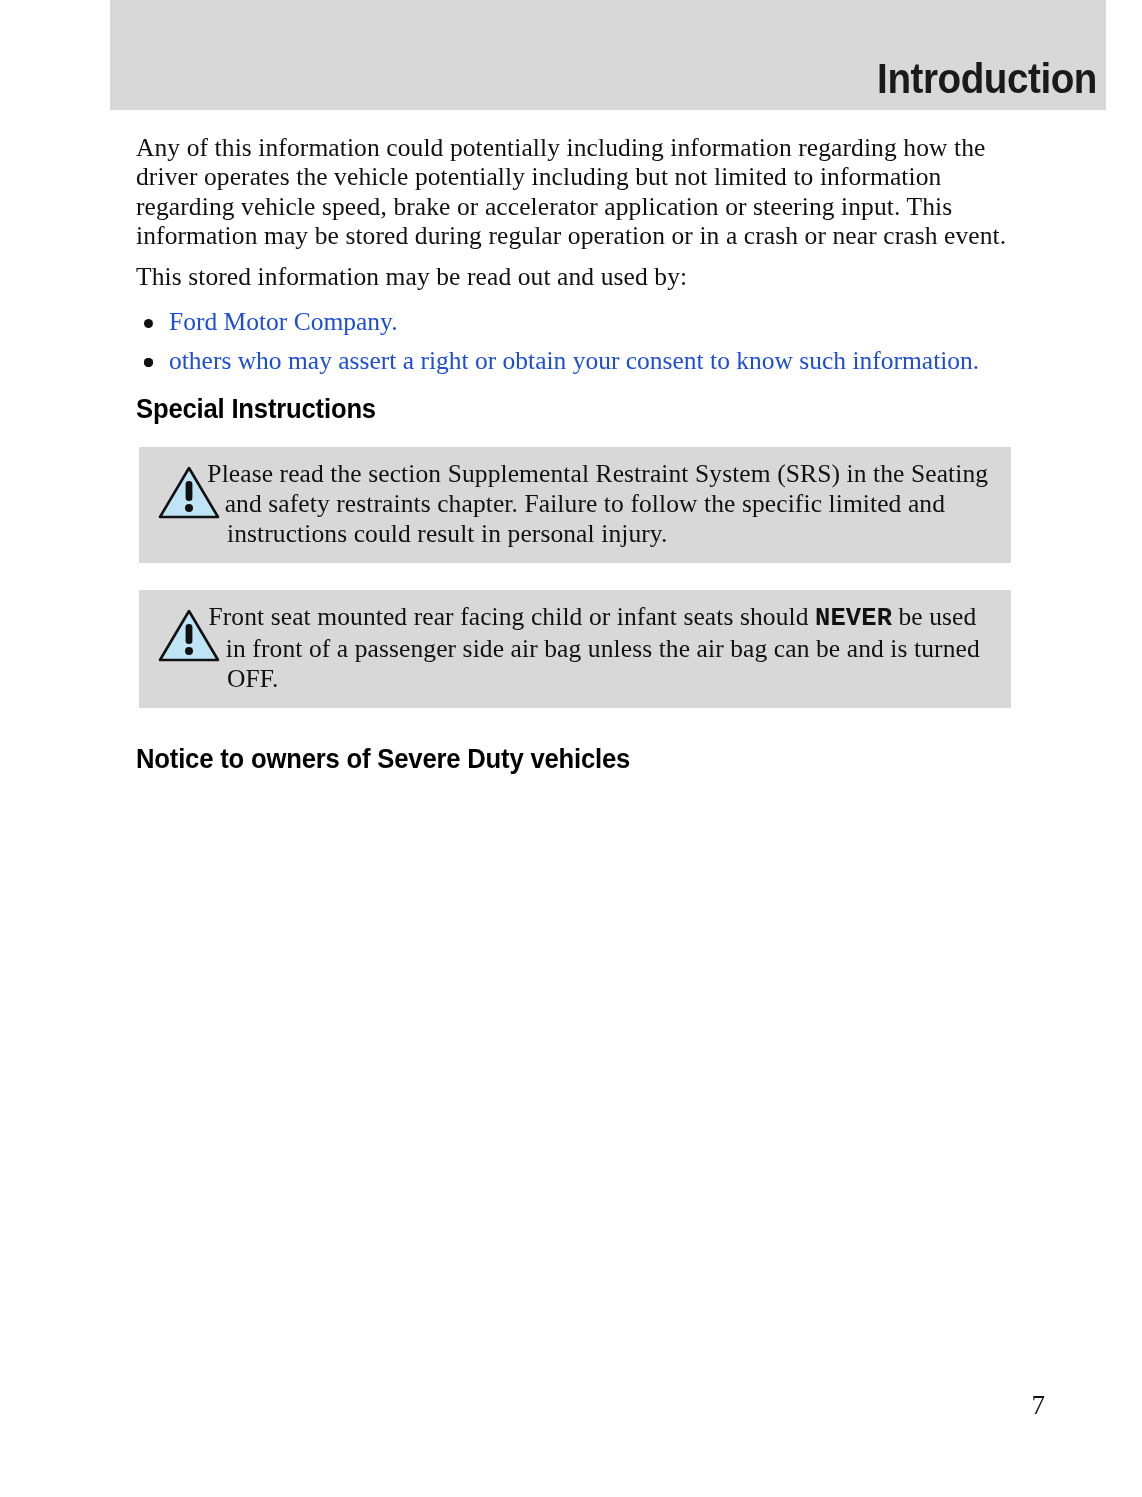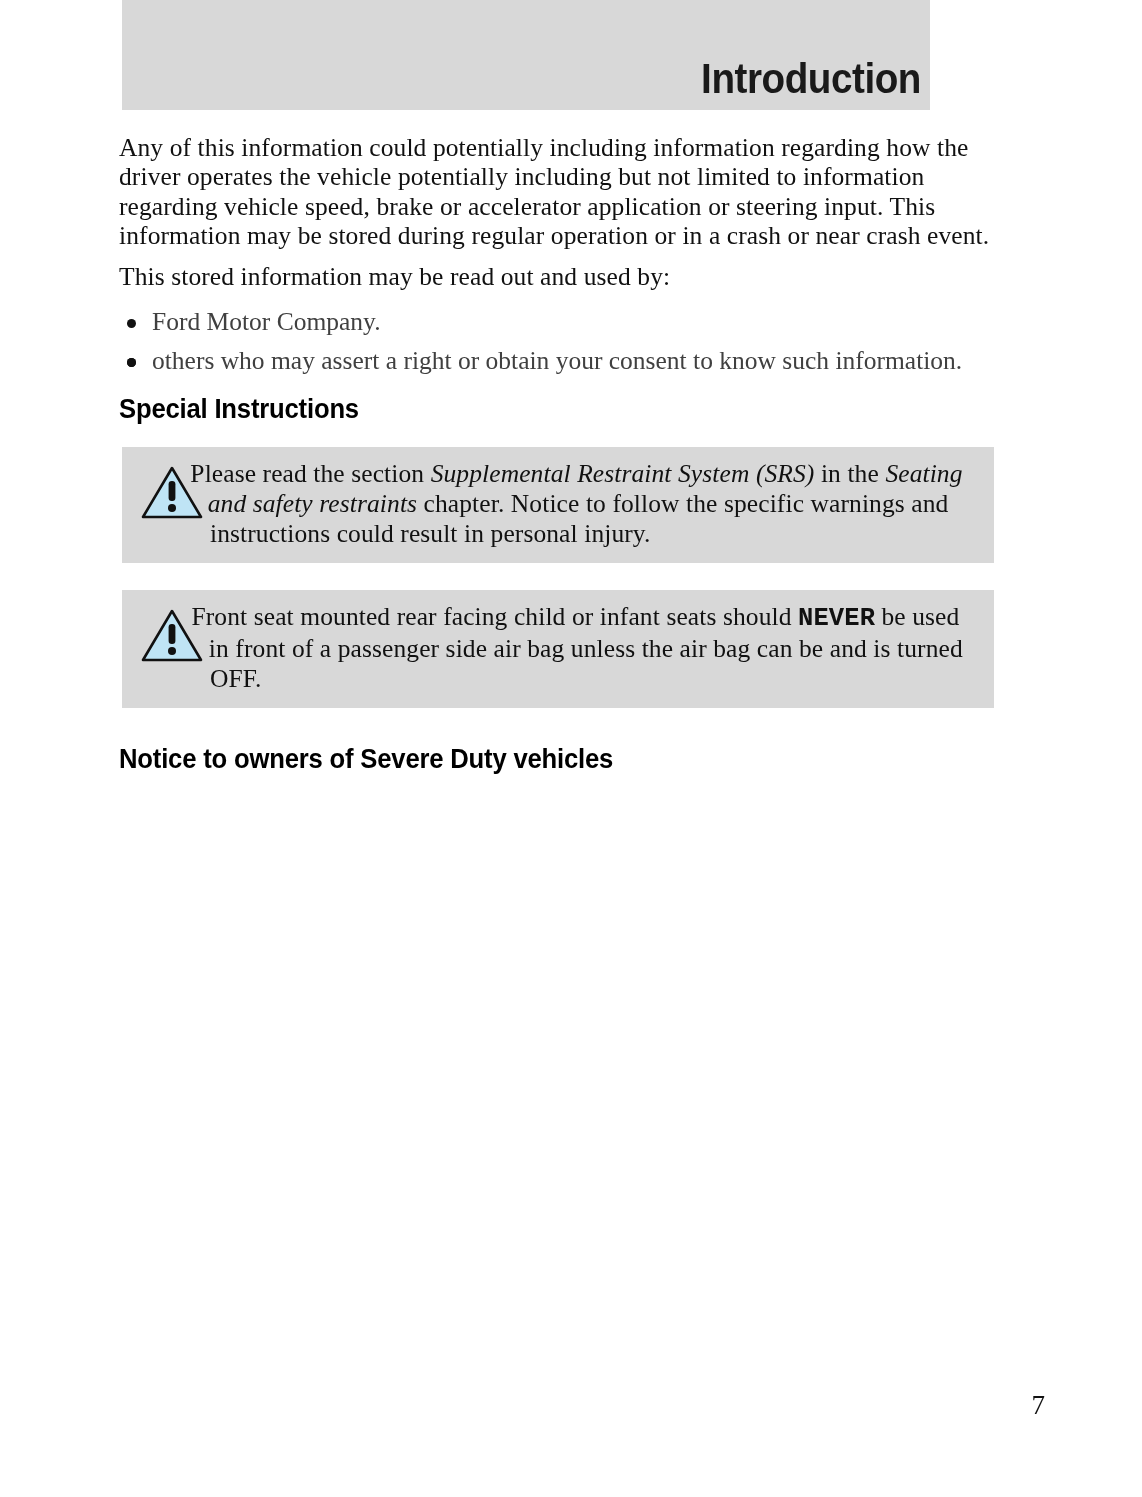--- a/index.html
+++ b/index.html
@@ -20,23 +20,23 @@
   .page {
     position: relative;
     width: 1142px;
     height: 1497px;
     background: #ffffff;
   }
 
   
   .header-band {
     position: absolute;
-    left: 122px;
+    left: 110px;
     top: 0px;
-    width: 808px;
+    width: 996px;
     height: 110px;
     background: #d8d8d8;
   }
   .header-title {
     position: absolute;
     right: 9px;
     bottom: 8px;
     font-family: "Liberation Sans Narrow", "Liberation Sans", "DejaVu Sans", sans-serif;
     font-weight: bold;
     font-size: 42px;
@@ -44,21 +44,21 @@
     letter-spacing: -0.5px;
     color: #1a1a1a;
     transform: scaleX(0.92);
     transform-origin: right bottom;
     white-space: nowrap;
   }
 
   
   .content {
     position: absolute;
-    left: 119px;
+    left: 136px;
     top: 133px;
     width: 896px;
   }
 
   p.body-text {
     margin: 0 0 11px 0;
     font-size: 25.5px;
     line-height: 29.4px;
     font-family: "Liberation Serif", "DejaVu Serif", serif;
     color: #111111;
@@ -74,21 +74,21 @@
     margin: 0 0 6px 0;
     padding: 0;
     list-style: none;
   }
   ul.bullet-list li {
     position: relative;
     margin: 0 0 10px 0;
     padding-left: 33px;
     font-size: 25.5px;
     line-height: 29.4px;
-    color: #404040;
+    color: #1d4ed8;
   }
   ul.bullet-list li .bullet-dot {
     position: absolute;
     left: 8px;
     top: 12px;
     width: 9px;
     height: 9px;
     background: #111111;
     border-radius: 50%;
   }
@@ -133,21 +133,20 @@
     width: 64px;
     height: 56px;
   }
   .warning-text {
     font-size: 25.5px;
     line-height: 30px;
     color: #111111;
     letter-spacing: 0.1px;
   }
   .warning-text .ital {
-    font-style: italic;
   }
   .warning-text .strong {
     font-weight: bold;
     font-family: Liberation Mono, monospace;
   }
 
   
   .page-number {
     position: absolute;
     right: 97px;
@@ -192,21 +191,21 @@
 
     <div class="warning-box">
       <span class="warning-icon">
         <svg viewBox="0 0 64 56" xmlns="http://www.w3.org/2000/svg">
           <polygon points="32,3 61,52 3,52" fill="#bfe4f5" stroke="#111111" stroke-width="2.6" stroke-linejoin="round"></polygon>
           <rect x="28.6" y="16" width="6.8" height="20" rx="3.2" fill="#111111"></rect>
           <circle cx="32" cy="43" r="4" fill="#111111"></circle>
         </svg>
       </span>
       <div class="warning-text">
-        <span>Please read the section </span><span class="ital">Supplemental Restraint System (SRS)</span><span> in the </span><span class="ital">Seating and safety restraints</span><span> chapter. Notice to follow the specific warnings and instructions could result in personal injury.</span>
+        <span>Please read the section </span><span class="ital">Supplemental Restraint System (SRS)</span><span> in the </span><span class="ital">Seating and safety restraints</span><span> chapter. Failure to follow the specific limited and instructions could result in personal injury.</span>
       </div>
     </div>
 
     <div class="warning-box second">
       <span class="warning-icon">
         <svg viewBox="0 0 64 56" xmlns="http://www.w3.org/2000/svg">
           <polygon points="32,3 61,52 3,52" fill="#bfe4f5" stroke="#111111" stroke-width="2.6" stroke-linejoin="round"></polygon>
           <rect x="28.6" y="16" width="6.8" height="20" rx="3.2" fill="#111111"></rect>
           <circle cx="32" cy="43" r="4" fill="#111111"></circle>
         </svg>

